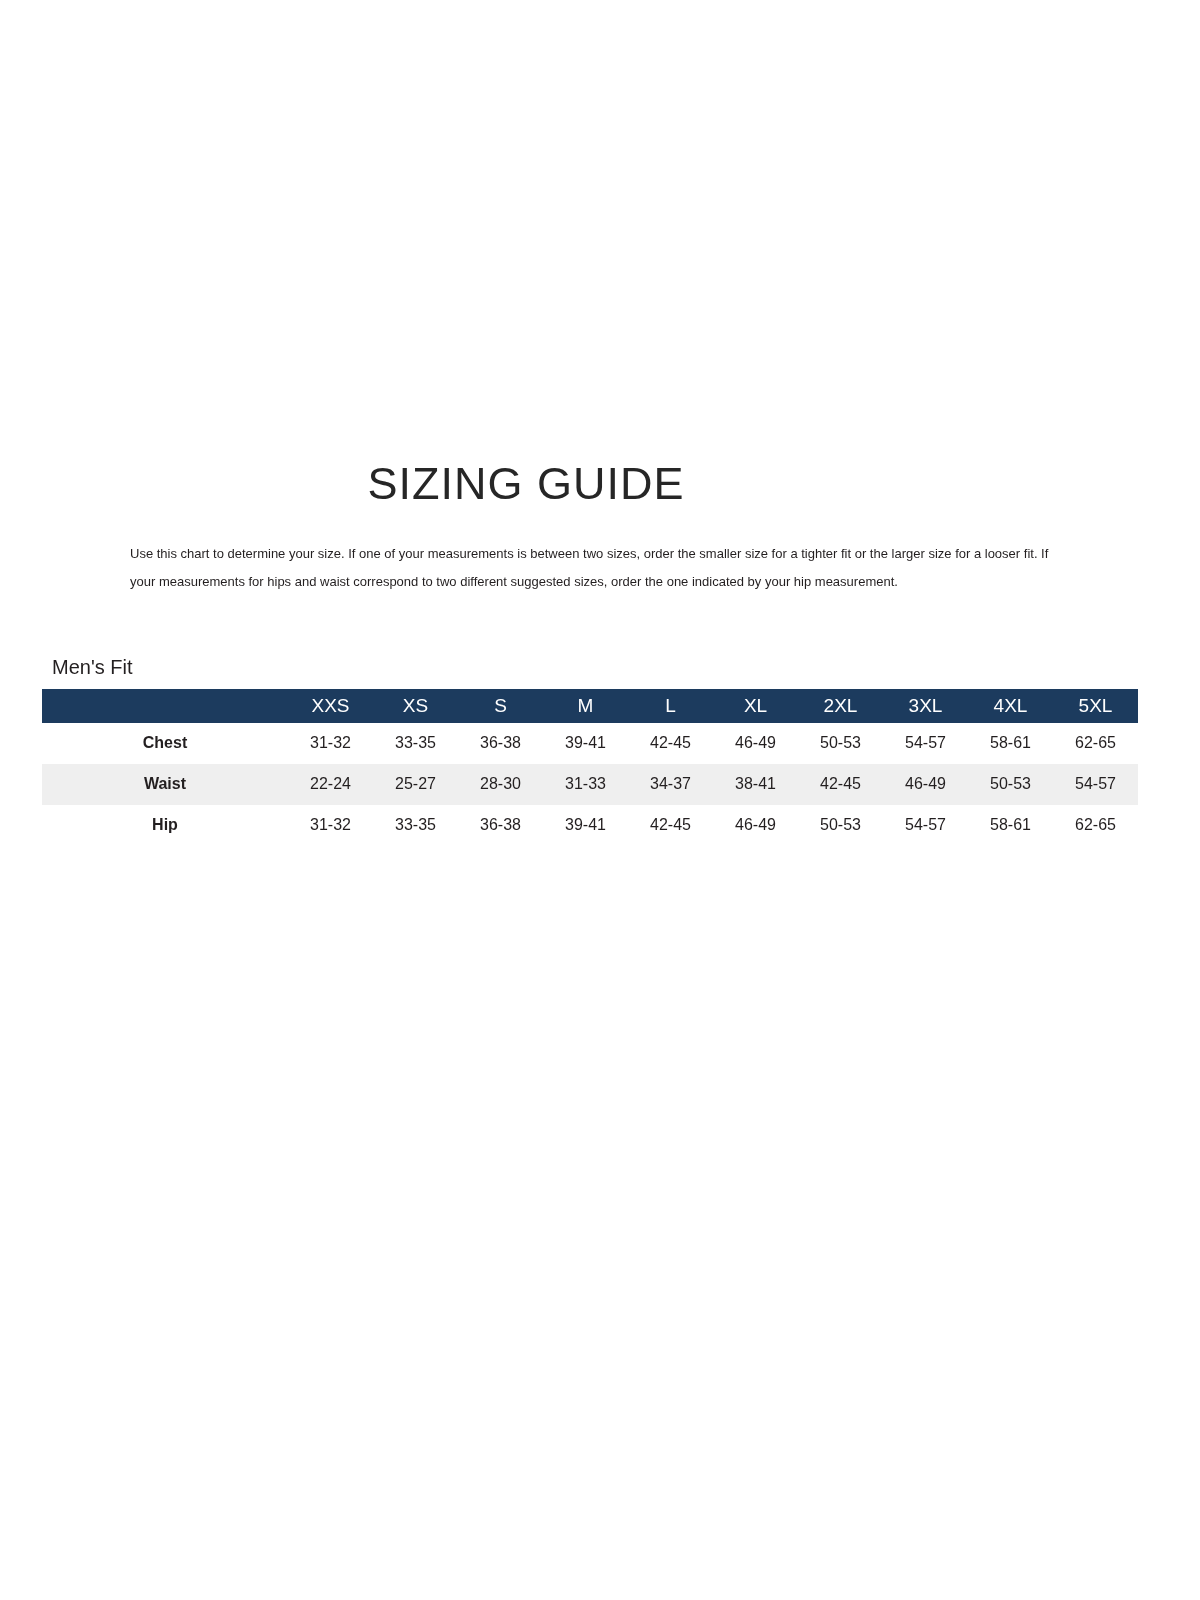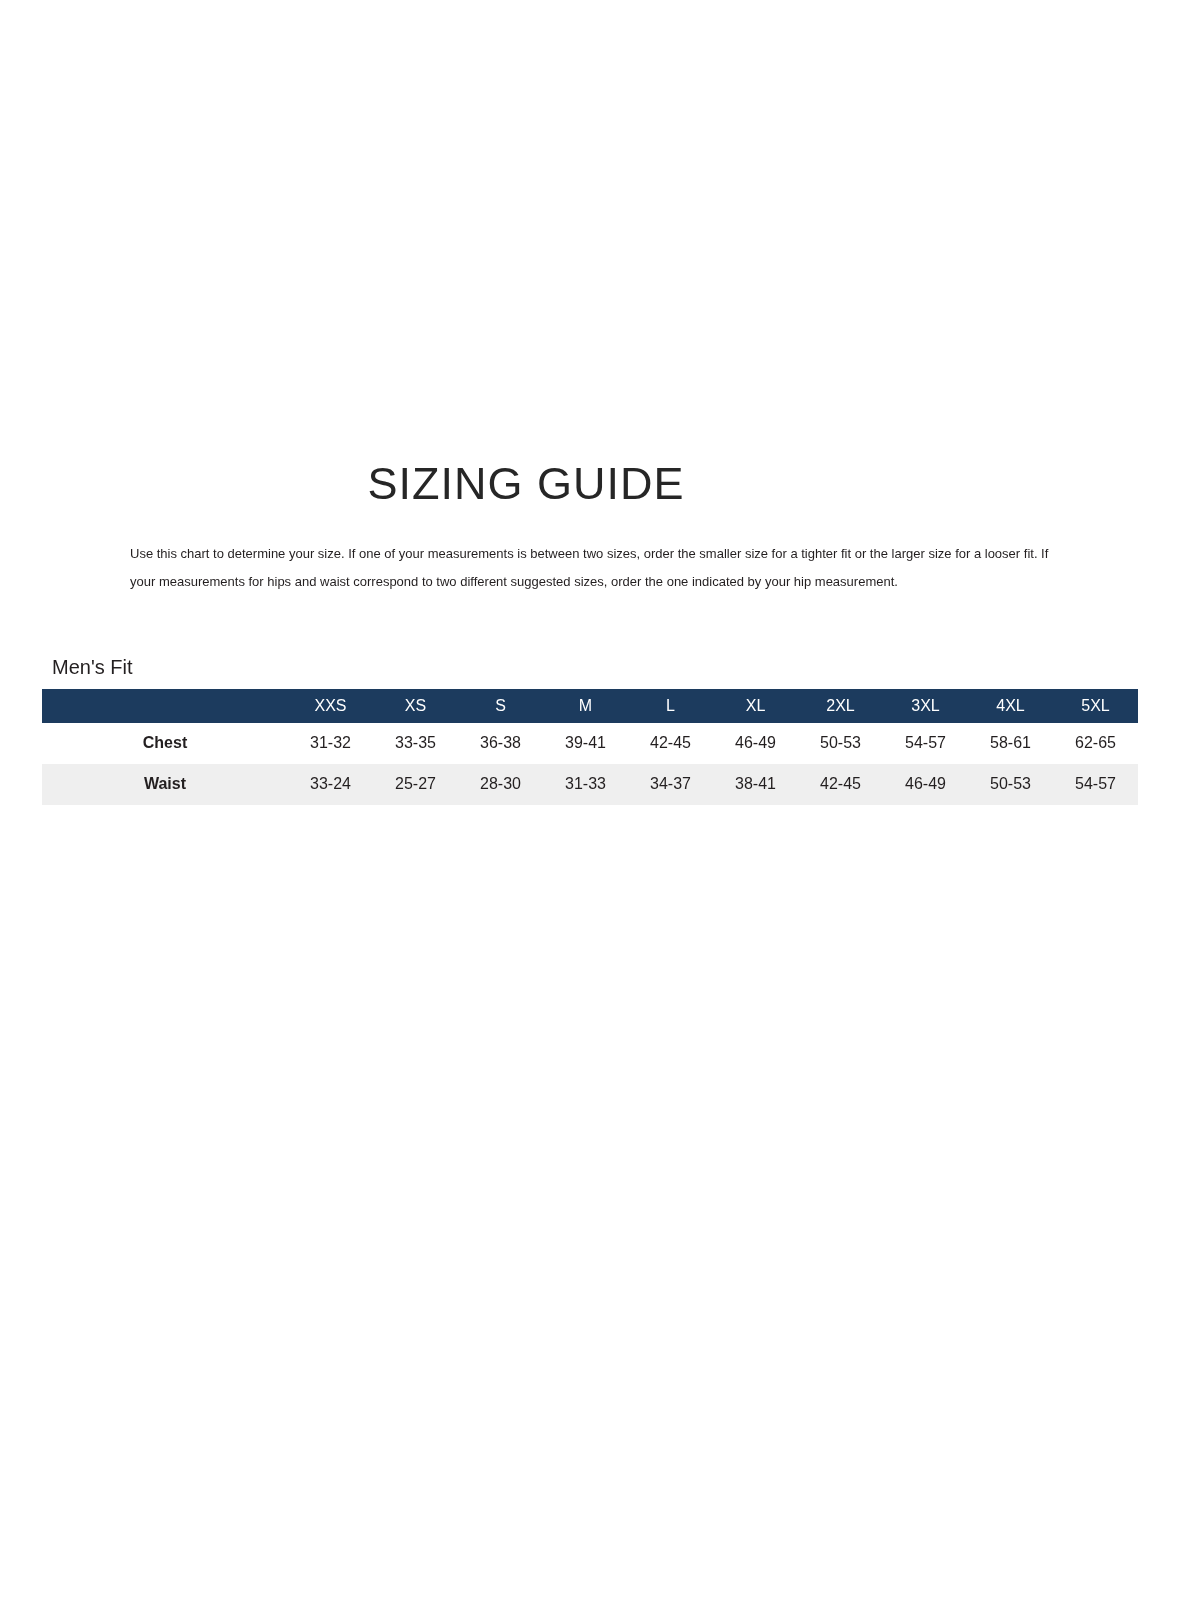--- a/index.html
+++ b/index.html
@@ -43,21 +43,21 @@
     table-layout: fixed;
     width: 1096px;
     margin: 10px 0 0 42px;
   }
   table.size-table col.label-col { width: 246px; }
   table.size-table col.size-col  { width: 85px; }
   table.size-table thead th {
     background: var(--header-bg, #1c3b5e);
     color: var(--header-text, #ffffff);
     font-weight: 400;
-    font-size: 16px;
+    font-size: 19px;
     height: 34px;
     text-align: center;
     vertical-align: middle;
   }
   table.size-table tbody td {
     height: 41px;
     font-size: 16px;
     text-align: center;
     vertical-align: middle;
     color: var(--text, #231f20);
@@ -119,27 +119,40 @@
         <td>39-41</td>
         <td>42-45</td>
         <td>46-49</td>
         <td>50-53</td>
         <td>54-57</td>
         <td>58-61</td>
         <td>62-65</td>
       </tr>
       <tr class="alt">
         <td class="row-label">Waist</td>
-        <td>33-24</td>
+        <td>22-24</td>
         <td>25-27</td>
         <td>28-30</td>
         <td>31-33</td>
         <td>34-37</td>
         <td>38-41</td>
         <td>42-45</td>
         <td>46-49</td>
         <td>50-53</td>
         <td>54-57</td>
       </tr>
+      <tr>
+        <td class="row-label">Hip</td>
+        <td>31-32</td>
+        <td>33-35</td>
+        <td>36-38</td>
+        <td>39-41</td>
+        <td>42-45</td>
+        <td>46-49</td>
+        <td>50-53</td>
+        <td>54-57</td>
+        <td>58-61</td>
+        <td>62-65</td>
+      </tr>
     </tbody>
   </table>
 
 </div>
 
 </body></html>

